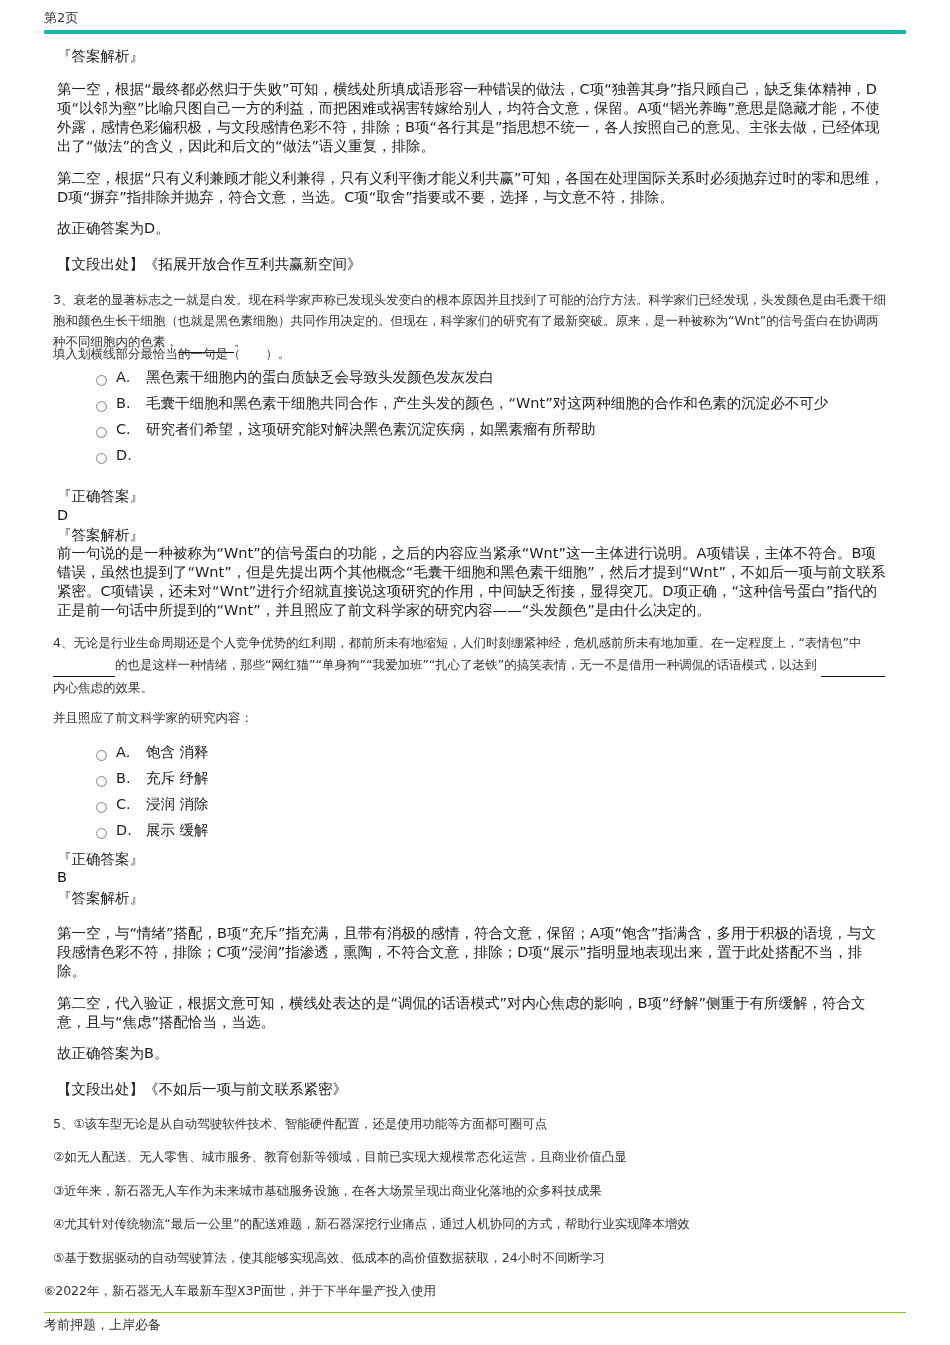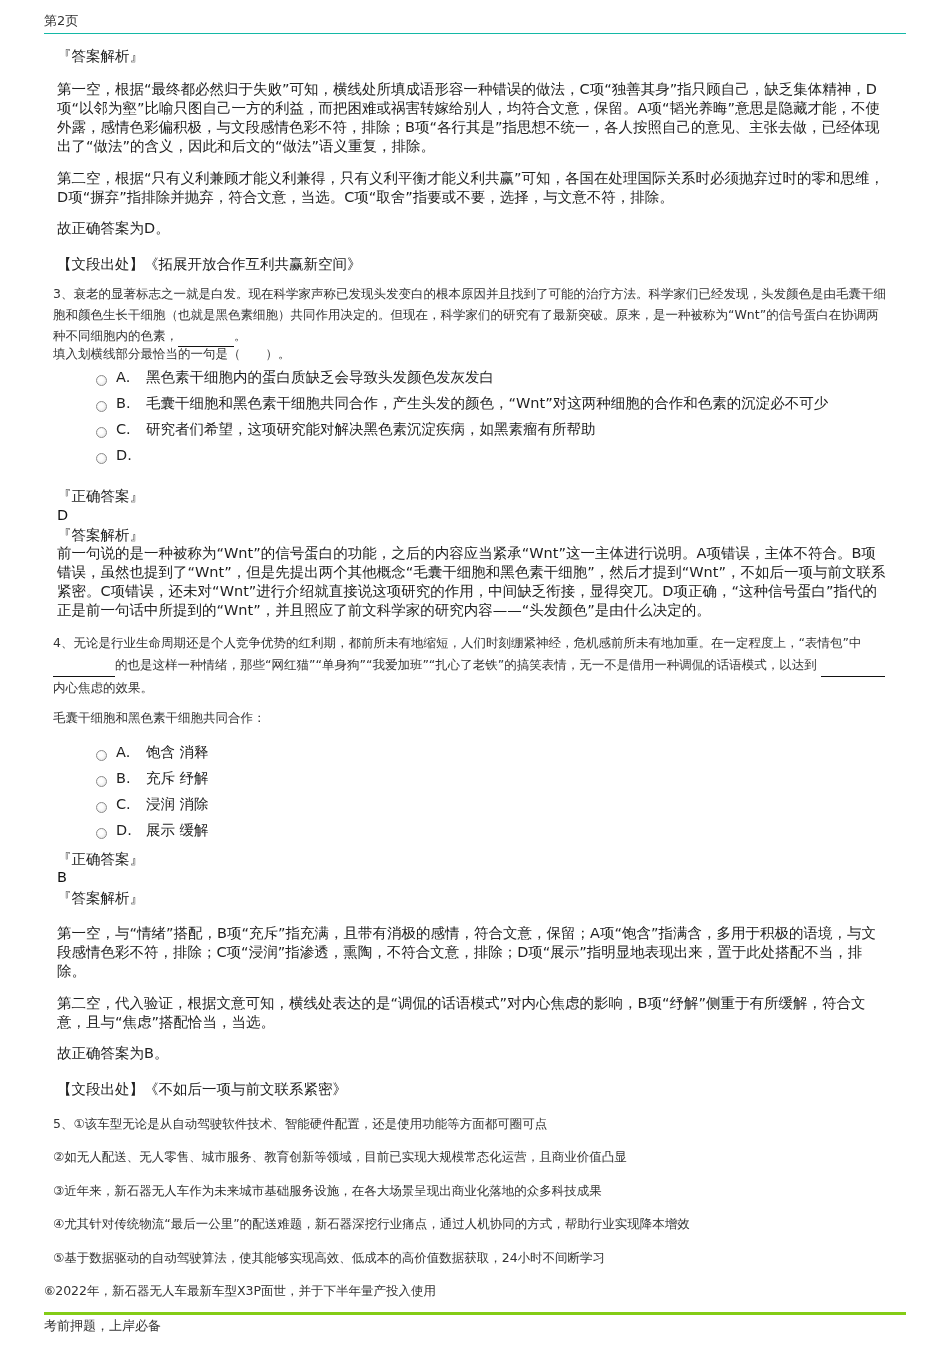--- a/index.html
+++ b/index.html
@@ -4,28 +4,28 @@
 <style>
   * { box-sizing: border-box; margin: 0; padding: 0; }
   html, body { background: #ffffff; }
   body {
     width: 950px; height: 1345px; position: relative; overflow: hidden;
     font-family: "DejaVu Sans", "Liberation Sans", sans-serif;
     color: #222;
   }
   .header {
     position: absolute; left: 44px; right: 44px; top: 12px; height: 22px;
-    border-bottom: 1px solid #14b8a6;
+    border-bottom: 4px solid #14b8a6;
     display: flex; justify-content: space-between; align-items: flex-end;
     font-size: 13px; color: #333; padding-bottom: 3px;
   }
   .footer {
     position: absolute; left: 44px; right: 44px; top: 1312px; height: 22px;
-    border-top: 3px solid #84cc16;
-    display: flex; justify-content: space-between; align-items: flex-start;
+    border-top: 1px solid #84cc16;
+    display: flex; justify-content: space-between; align-items: flex-end;
     font-size: 13px; color: #333; padding-top: 2px;
   }
   .blk { position: absolute; left: 57px; right: 60px; }
   .p15 { font-size: 14.5px; line-height: 19px; color: #222; }
   .p13 { font-size: 12.5px; line-height: 21px; color: #333; }
   .p13b { font-size: 12.5px; line-height: 22px; color: #333; }
   .bracket { font-size: 14.5px; line-height: 19px; color: #222; }
   .answer-letter { font-size: 14.5px; line-height: 18px; color: #111; }
   .blank { display: inline-block; border-bottom: 1px solid #111; vertical-align: baseline; }
   .opt {
@@ -48,21 +48,21 @@
 </div>
 
 <div class="blk bracket" style="top:47px;">『答案解析』</div>
 <div class="blk p15" style="top:80px;">第一空，根据“最终都必然归于失败”可知，横线处所填成语形容一种错误的做法，C项“独善其身”指只顾自己，缺乏集体精神，D项“以邻为壑”比喻只图自己一方的利益，而把困难或祸害转嫁给别人，均符合文意，保留。A项“韬光养晦”意思是隐藏才能，不使外露，感情色彩偏积极，与文段感情色彩不符，排除；B项“各行其是”指思想不统一，各人按照自己的意见、主张去做，已经体现出了“做法”的含义，因此和后文的“做法”语义重复，排除。</div>
 <div class="blk p15" style="top:169px;">第二空，根据“只有义利兼顾才能义利兼得，只有义利平衡才能义利共赢”可知，各国在处理国际关系时必须抛弃过时的零和思维，D项“摒弃”指排除并抛弃，符合文意，当选。C项“取舍”指要或不要，选择，与文意不符，排除。</div>
 <div class="blk p15" style="top:219px;">故正确答案为D。</div>
 <div class="blk src" style="top:255px;">
   <span>【文段出处】</span><span>《拓展开放合作互利共赢新空间》</span>
 </div>
 
-<div class="blk p13" style="top:283px; left:53px;">
+<div class="blk p13" style="top:289px; left:53px;">
   <span>3、衰老的显著标志之一就是白发。现在科学家声称已发现头发变白的根本原因并且找到了可能的治疗方法。科学家们已经发现，头发颜色是由毛囊干细胞和颜色生长干细胞（也就是黑色素细胞）共同作用决定的。但现在，科学家们的研究有了最新突破。原来，是一种被称为“Wnt”的信号蛋白在协调两种不同细胞内的色素，</span><span class="blank" style="width:56px;">&nbsp;</span><span>。</span>
 </div>
 <div class="blk p13" style="top:343px; left:53px;">填入划横线部分最恰当的一句是（　　）。</div>
 
 <div class="opt" style="top:367px;">
   <span class="radio"></span>
   <span class="opt-letter">A.</span>
   <span>黑色素干细胞内的蛋白质缺乏会导致头发颜色发灰发白</span>
 </div>
 <div class="opt" style="top:393px;">
@@ -81,21 +81,21 @@
 </div>
 
 <div class="blk bracket" style="top:487px;">『正确答案』</div>
 <div class="blk answer-letter" style="top:506px;">D</div>
 <div class="blk bracket" style="top:526px;">『答案解析』</div>
 <div class="blk p15" style="top:544px;">前一句说的是一种被称为“Wnt”的信号蛋白的功能，之后的内容应当紧承“Wnt”这一主体进行说明。A项错误，主体不符合。B项错误，虽然也提到了“Wnt”，但是先提出两个其他概念“毛囊干细胞和黑色素干细胞”，然后才提到“Wnt”，不如后一项与前文联系紧密。C项错误，还未对“Wnt”进行介绍就直接说这项研究的作用，中间缺乏衔接，显得突兀。D项正确，“这种信号蛋白”指代的正是前一句话中所提到的“Wnt”，并且照应了前文科学家的研究内容——“头发颜色”是由什么决定的。</div>
 
 <div class="blk p13b" style="top:632px; left:53px;">
   <span>4、无论是行业生命周期还是个人竞争优势的红利期，都前所未有地缩短，人们时刻绷紧神经，危机感前所未有地加重。在一定程度上，“表情包”中 </span><span class="blank" style="width:62px;">&nbsp;</span><span>的也是这样一种情绪，那些“网红猫”“单身狗”“我爱加班”“扎心了老铁”的搞笑表情，无一不是借用一种调侃的话语模式，以达到 </span><span class="blank" style="width:64px;">&nbsp;</span><span>内心焦虑的效果。</span>
 </div>
-<div class="blk p13" style="top:707px; left:53px;">毛囊干细胞和黑色素干细胞共同合作：</div>
+<div class="blk p13" style="top:707px; left:53px;">并且照应了前文科学家的研究内容：</div>
 
 <div class="opt" style="top:742px;">
   <span class="radio"></span>
   <span class="opt-letter">A.</span>
   <span>饱含 消释</span>
 </div>
 <div class="opt" style="top:768px;">
   <span class="radio"></span>
   <span class="opt-letter">B.</span>
   <span>充斥 纾解</span>

